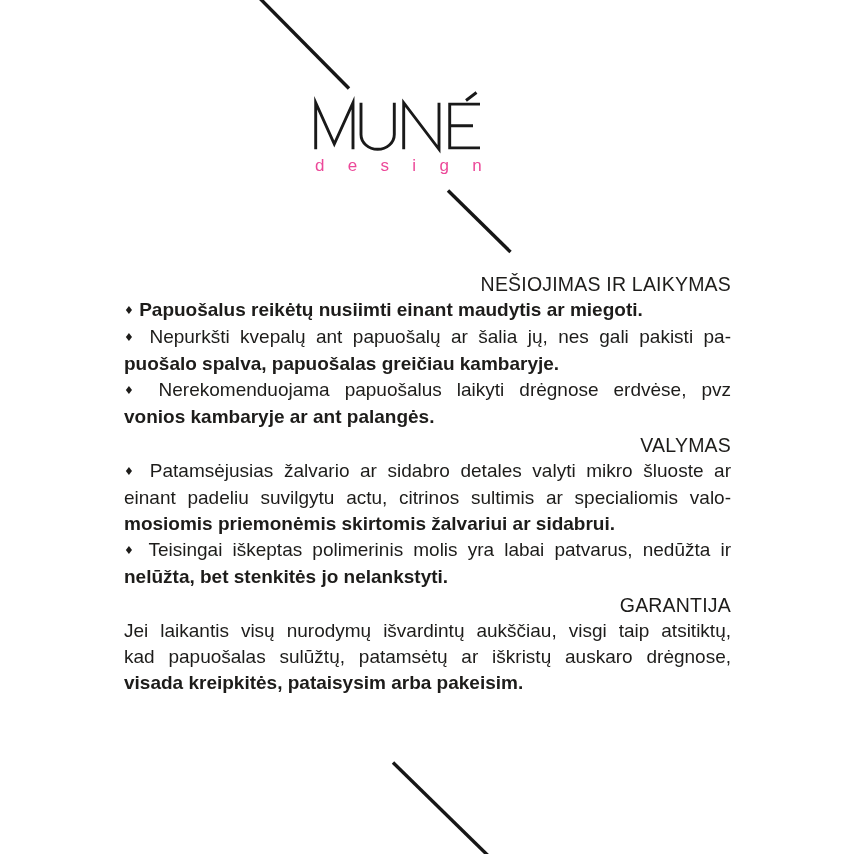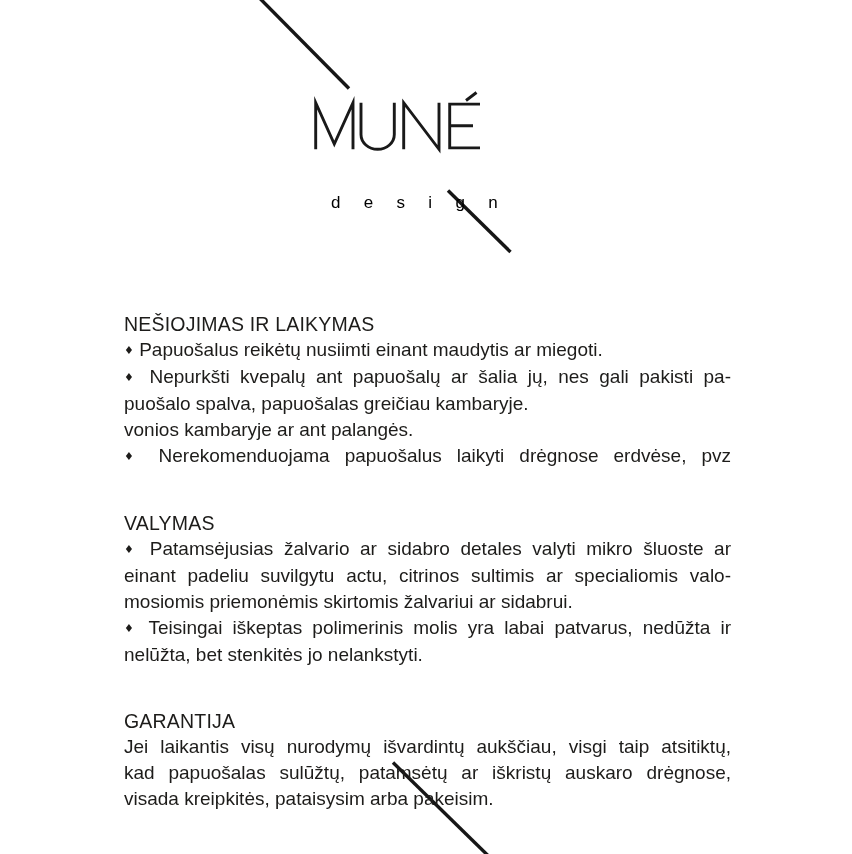--- a/index.html
+++ b/index.html
@@ -21,53 +21,52 @@
   
   .logo-svg {
     position: absolute;
     left: 310px;
     top: 88px;
     width: 175px;
     height: 70px;
   }
   .logo-subtitle {
     position: absolute;
-    left: 331px;
+    left: 315px;
     top: 156px;
     font-size: 17px;
     letter-spacing: 23.3px;
-    color: #000000;
+    color: #ec4899;
     white-space: nowrap;
-    margin-top: 37px;
   }
   
   .content {
     position: absolute;
     left: 124px;
     top: 271px;
     width: 607px;
     font-size: 19px;
     line-height: 26px;
     color: #1d1c1a;
   }
   .section + .section { margin-top: 2px; }
   .heading {
     font-size: 19.5px;
     letter-spacing: 0.2px;
-    text-align: left;
-    margin-top: 40px;
+    text-align: right;
   }
   .line {
     text-align: justify;
     text-align-last: justify;
     -moz-text-align-last: justify;
   }
   .line.last {
     text-align: center;
     text-align-last: left;
+    font-weight: bold;
     -moz-text-align-last: left;
   }
   .bullet {
     font-family: "DejaVu Sans", sans-serif;
     font-size: 11px;
     vertical-align: 2px;
     color: #1d1c1a;
   }
 </style>
 </head>
@@ -98,22 +97,22 @@
       <section class="section">
         <div class="heading">NEŠIOJIMAS IR LAIKYMAS</div>
         <div class="item">
           <div class="line last"><span class="bullet">♦</span> Papuošalus reikėtų nusiimti einant maudytis ar miegoti.</div>
         </div>
         <div class="item">
           <div class="line"><span class="bullet">♦</span> Nepurkšti kvepalų ant papuošalų ar šalia jų, nes gali pakisti pa-</div>
           <div class="line last">puošalo spalva, papuošalas greičiau kambaryje.</div>
         </div>
         <div class="item">
+          <div class="line"><span class="bullet">♦</span> Nerekomenduojama papuošalus laikyti drėgnose erdvėse, pvz</div>
           <div class="line last">vonios kambaryje ar ant palangės.</div>
-          <div class="line"><span class="bullet">♦</span> Nerekomenduojama papuošalus laikyti drėgnose erdvėse, pvz</div>
         </div>
       </section>
       <section class="section">
         <div class="heading">VALYMAS</div>
         <div class="item">
           <div class="line"><span class="bullet">♦</span> Patamsėjusias žalvario ar sidabro detales valyti mikro šluoste ar</div>
           <div class="line">einant padeliu suvilgytu actu, citrinos sultimis ar specialiomis valo-</div>
           <div class="line last">mosiomis priemonėmis skirtomis žalvariui ar sidabrui.</div>
         </div>
         <div class="item">

